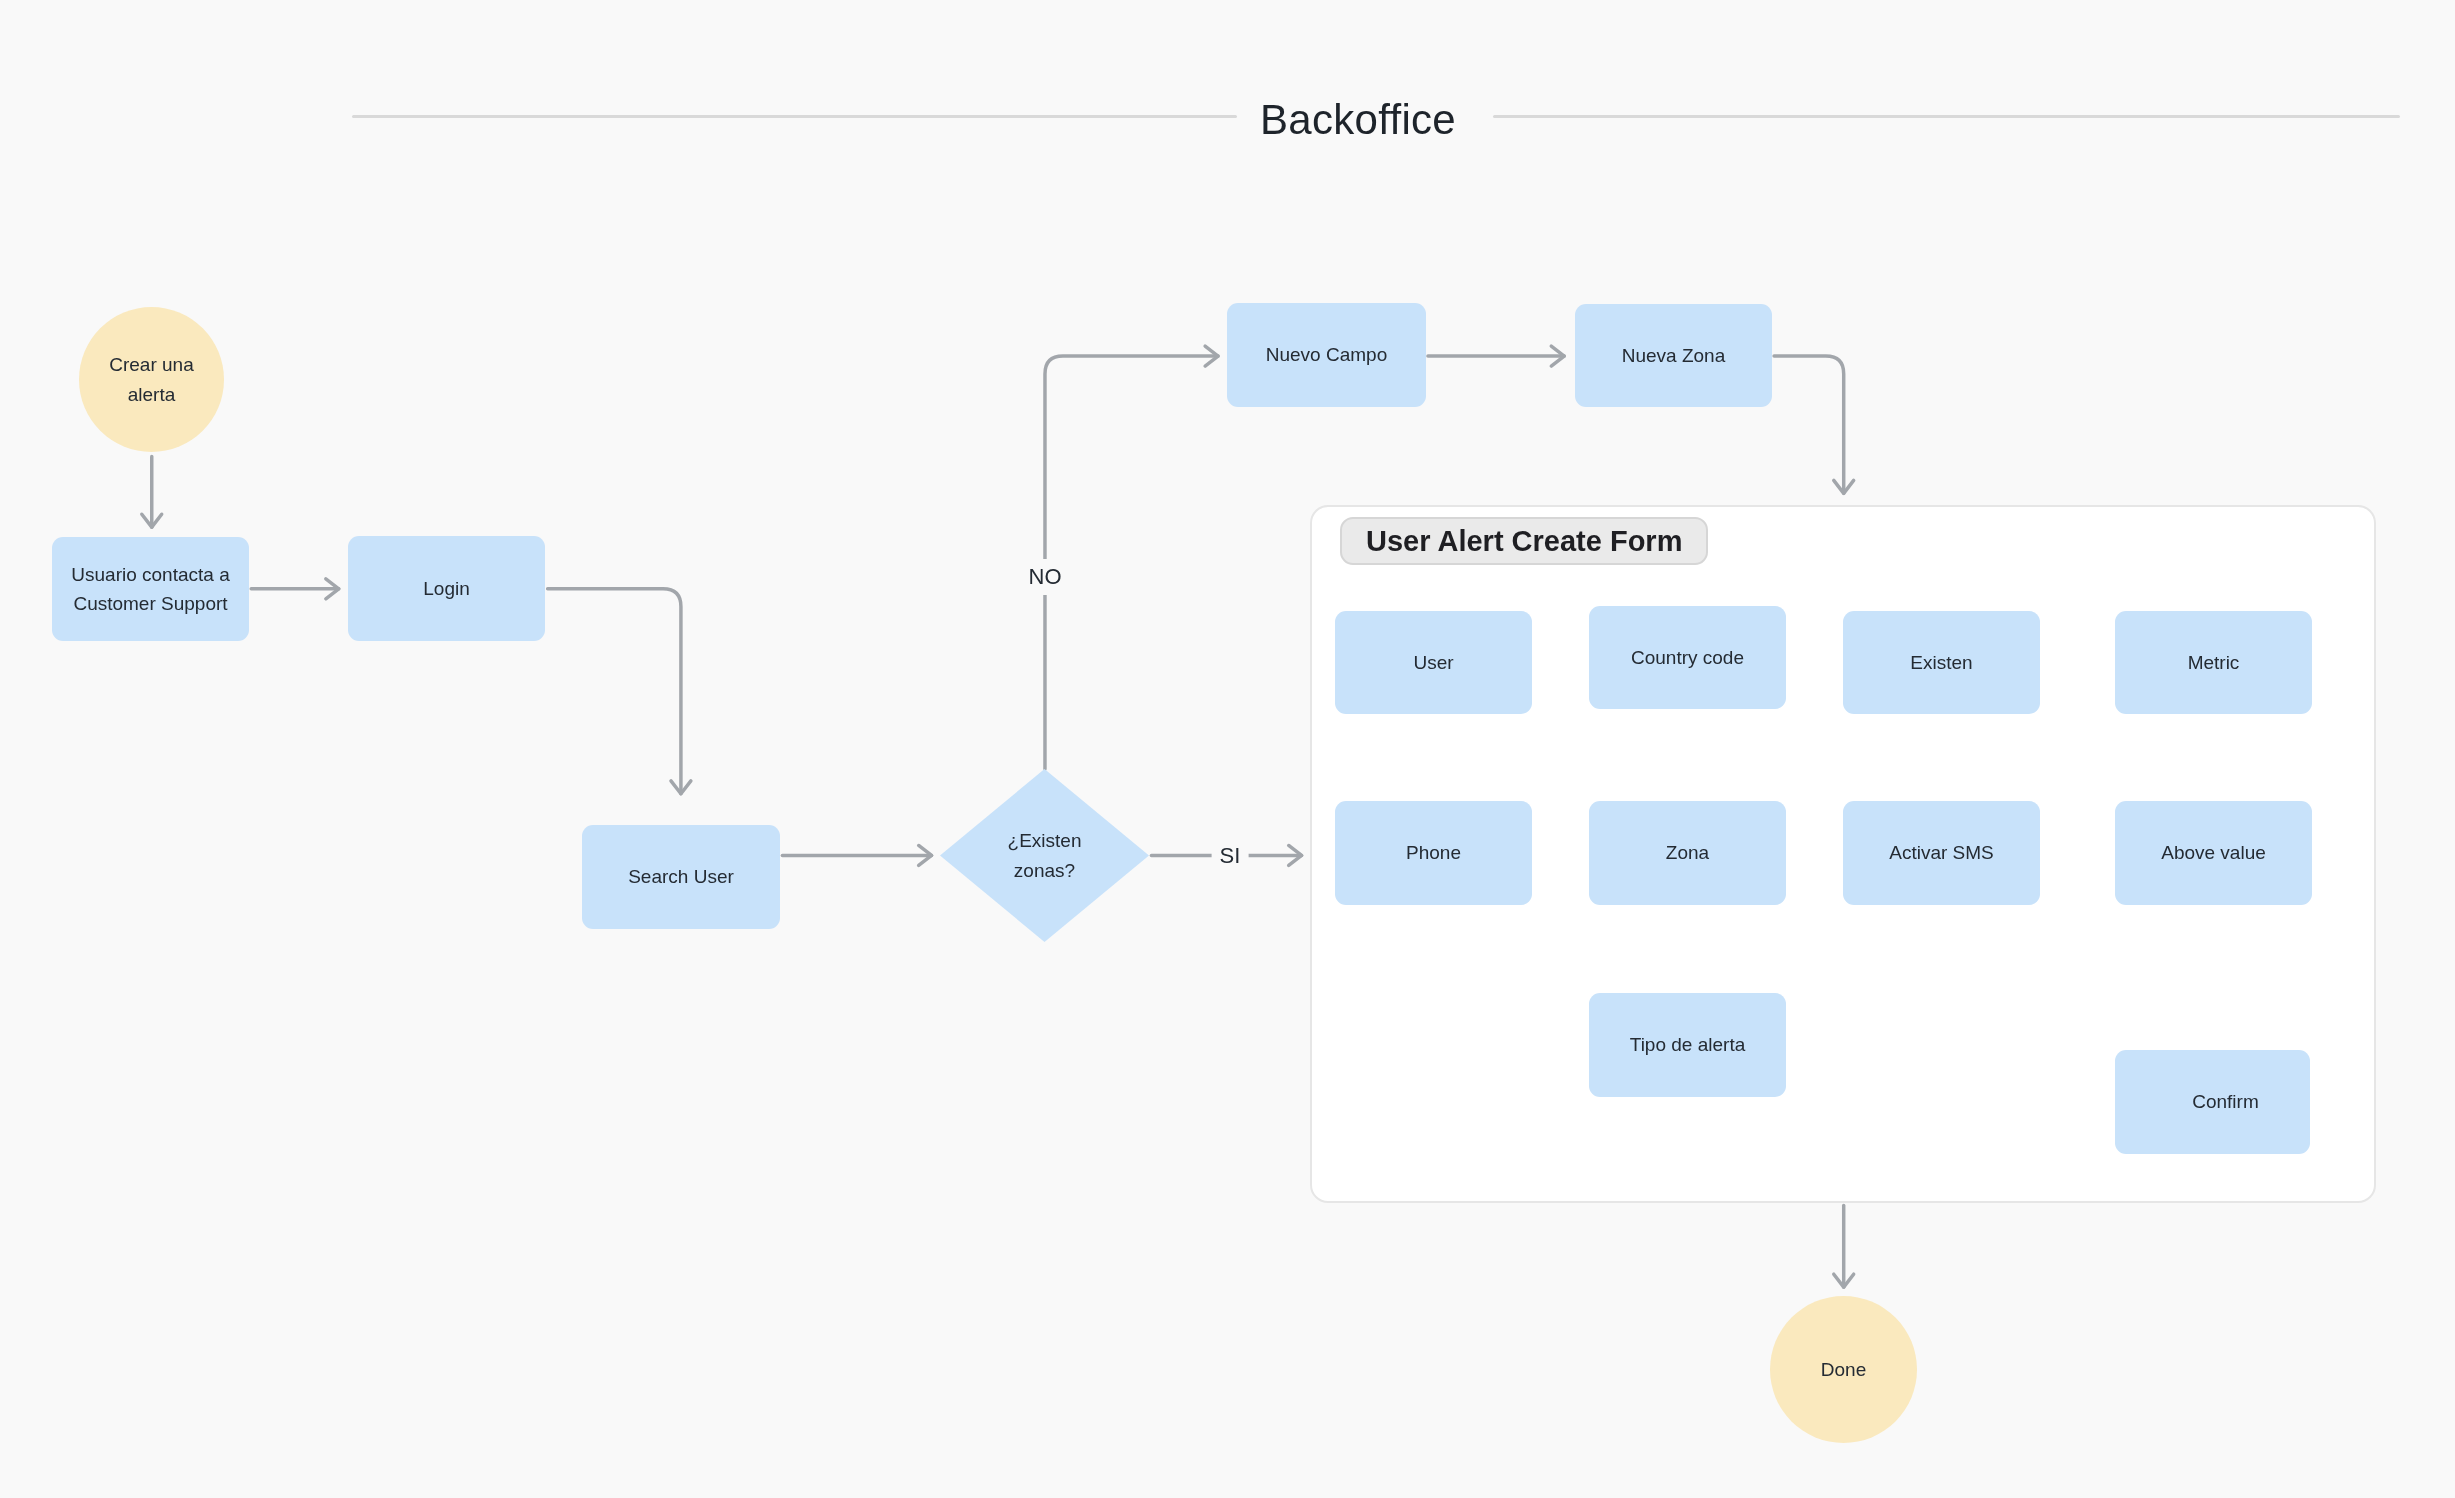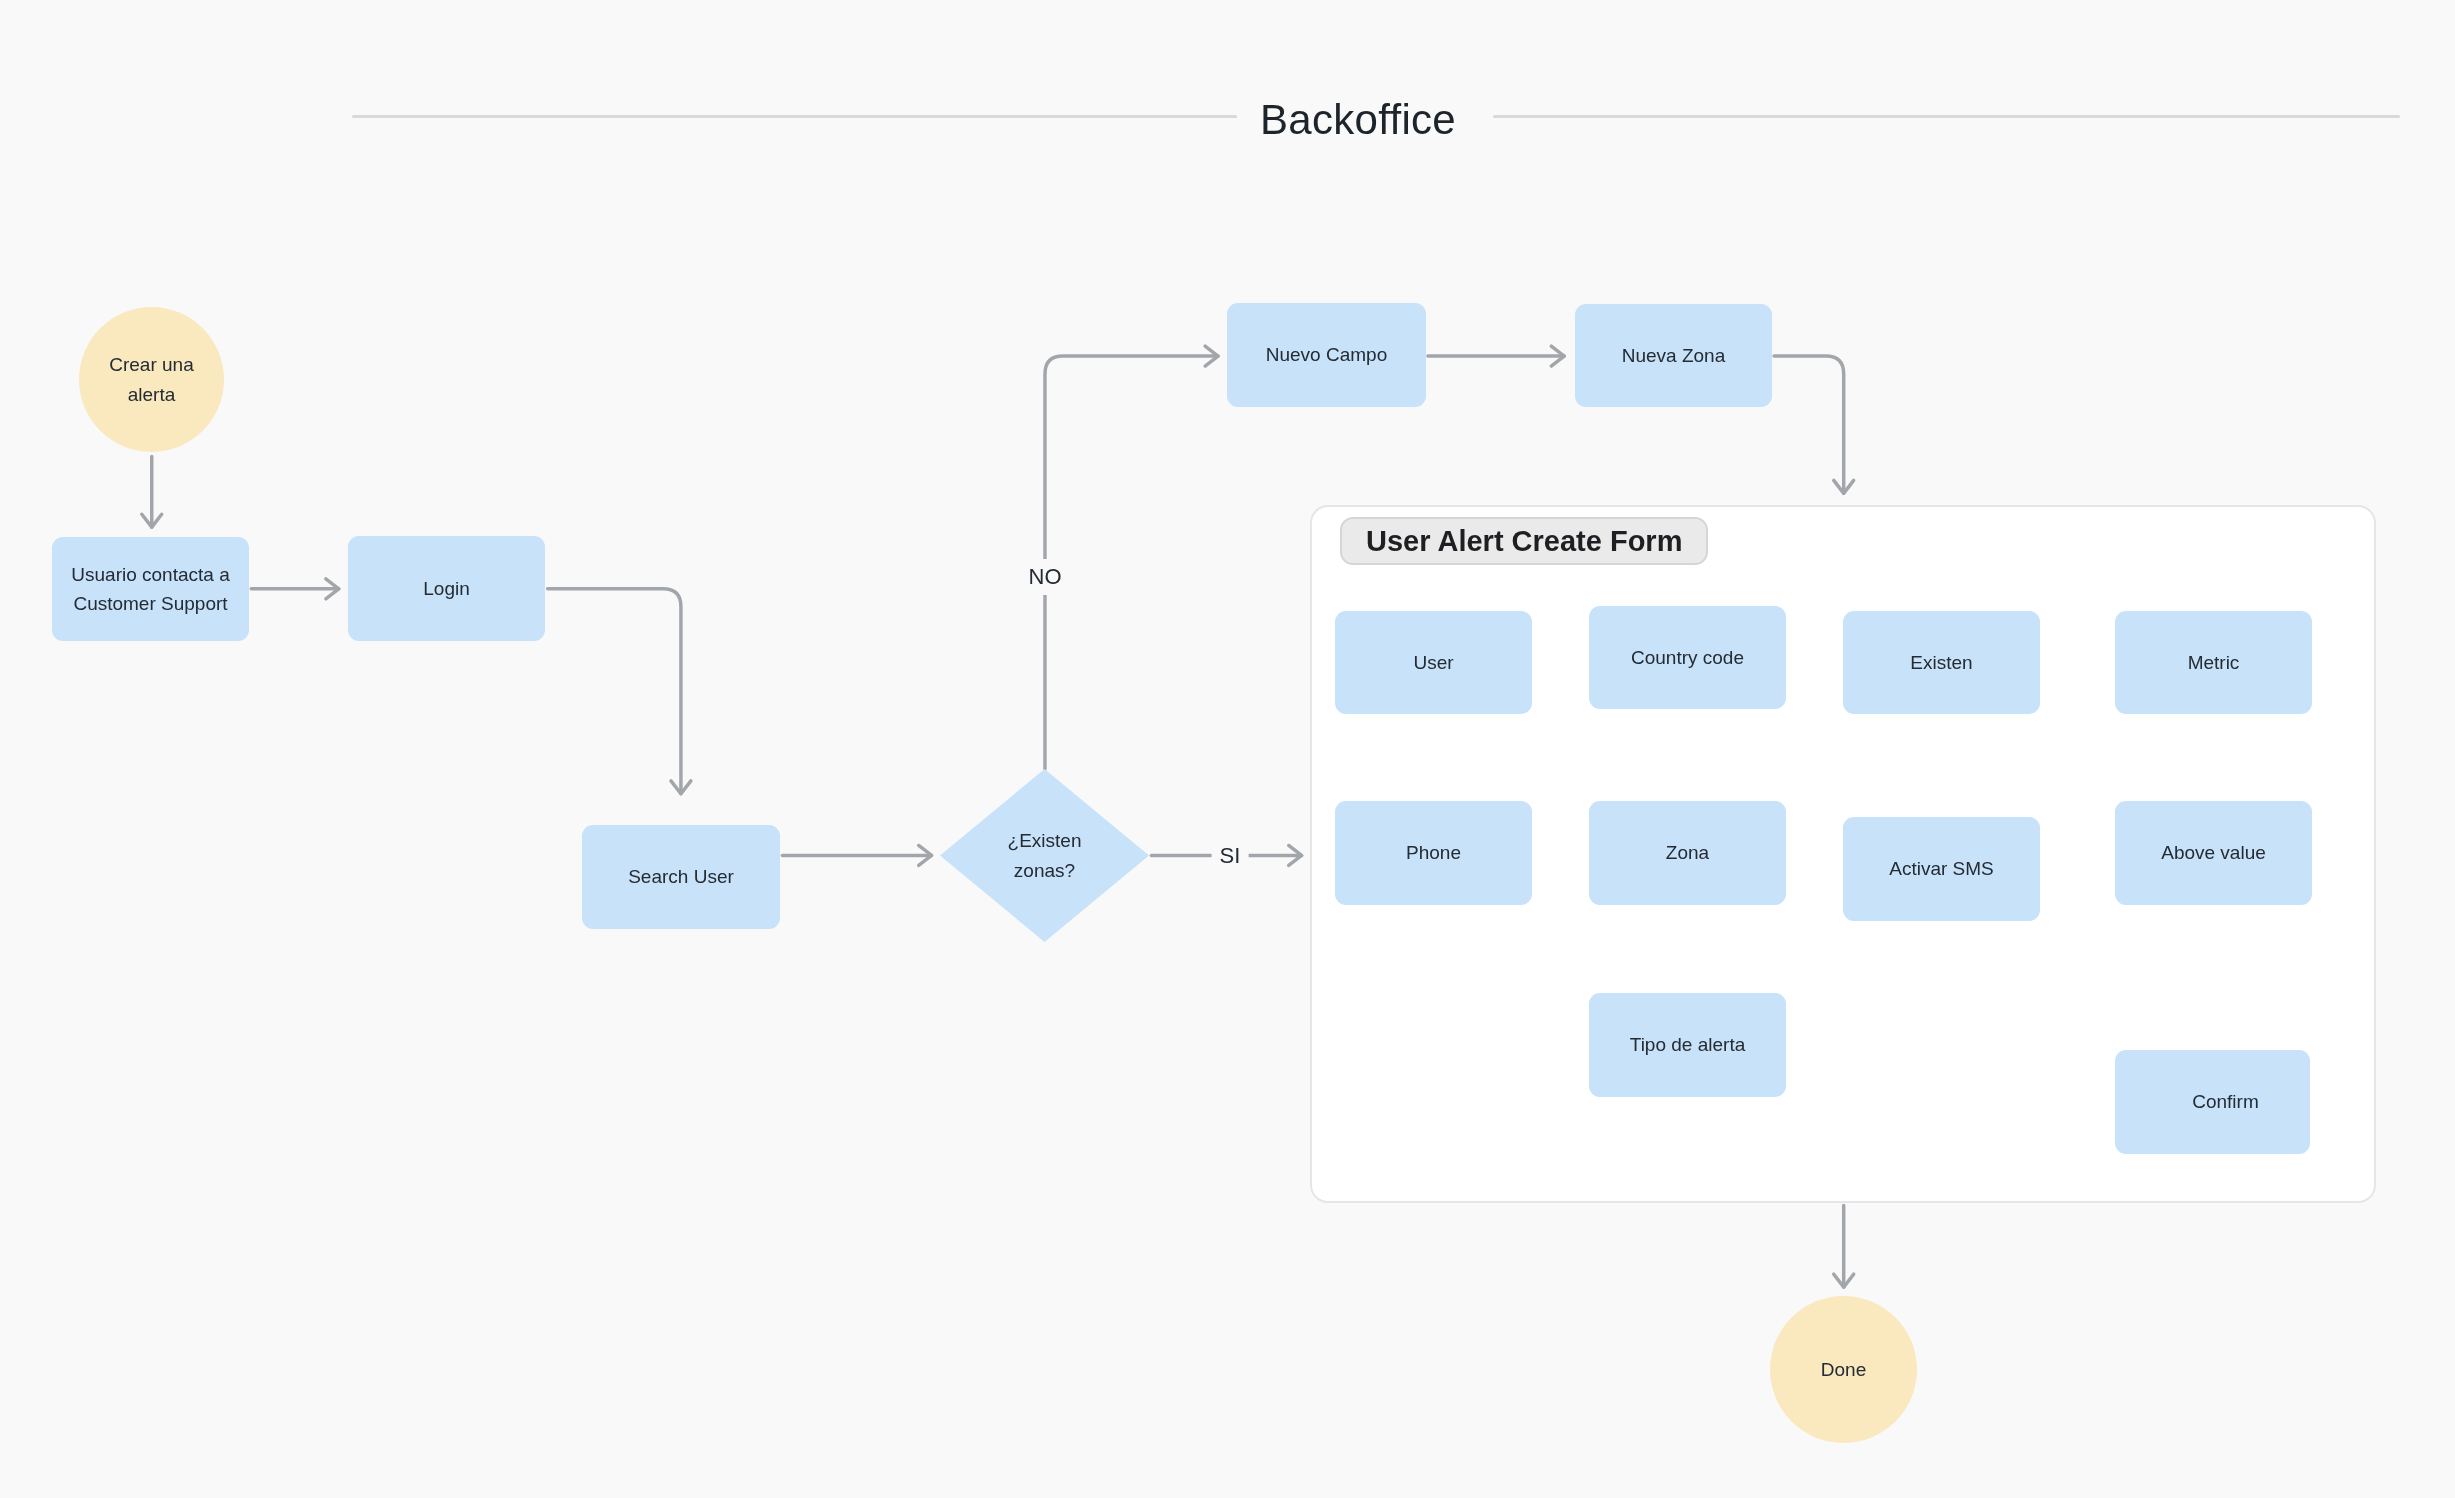--- a/index.html
+++ b/index.html
@@ -139,21 +139,21 @@
   <div class="node" style="left:2115px;top:611px;width:197px;height:103px;">
     <span>Metric</span>
   </div>
 
   <div class="node" style="left:1335px;top:801px;width:197px;height:104px;">
     <span>Phone</span>
   </div>
   <div class="node" style="left:1589px;top:801px;width:197px;height:104px;text-align:center;">
     <span>Zona</span>
   </div>
-  <div class="node" style="left:1843px;top:801px;width:197px;height:104px;margin-top:16px;">
+  <div class="node" style="left:1843px;top:801px;width:197px;height:104px;">
     <span>Activar SMS</span>
   </div>
   <div class="node" style="left:2115px;top:801px;width:197px;height:104px;">
     <span>Above value</span>
   </div>
 
   <div class="node" style="left:1589px;top:993px;width:197px;height:104px;">
     <span>Tipo de alerta</span>
   </div>
   <div class="node" style="left:2115px;top:1050px;width:195px;height:104px;padding-left:40px;">

